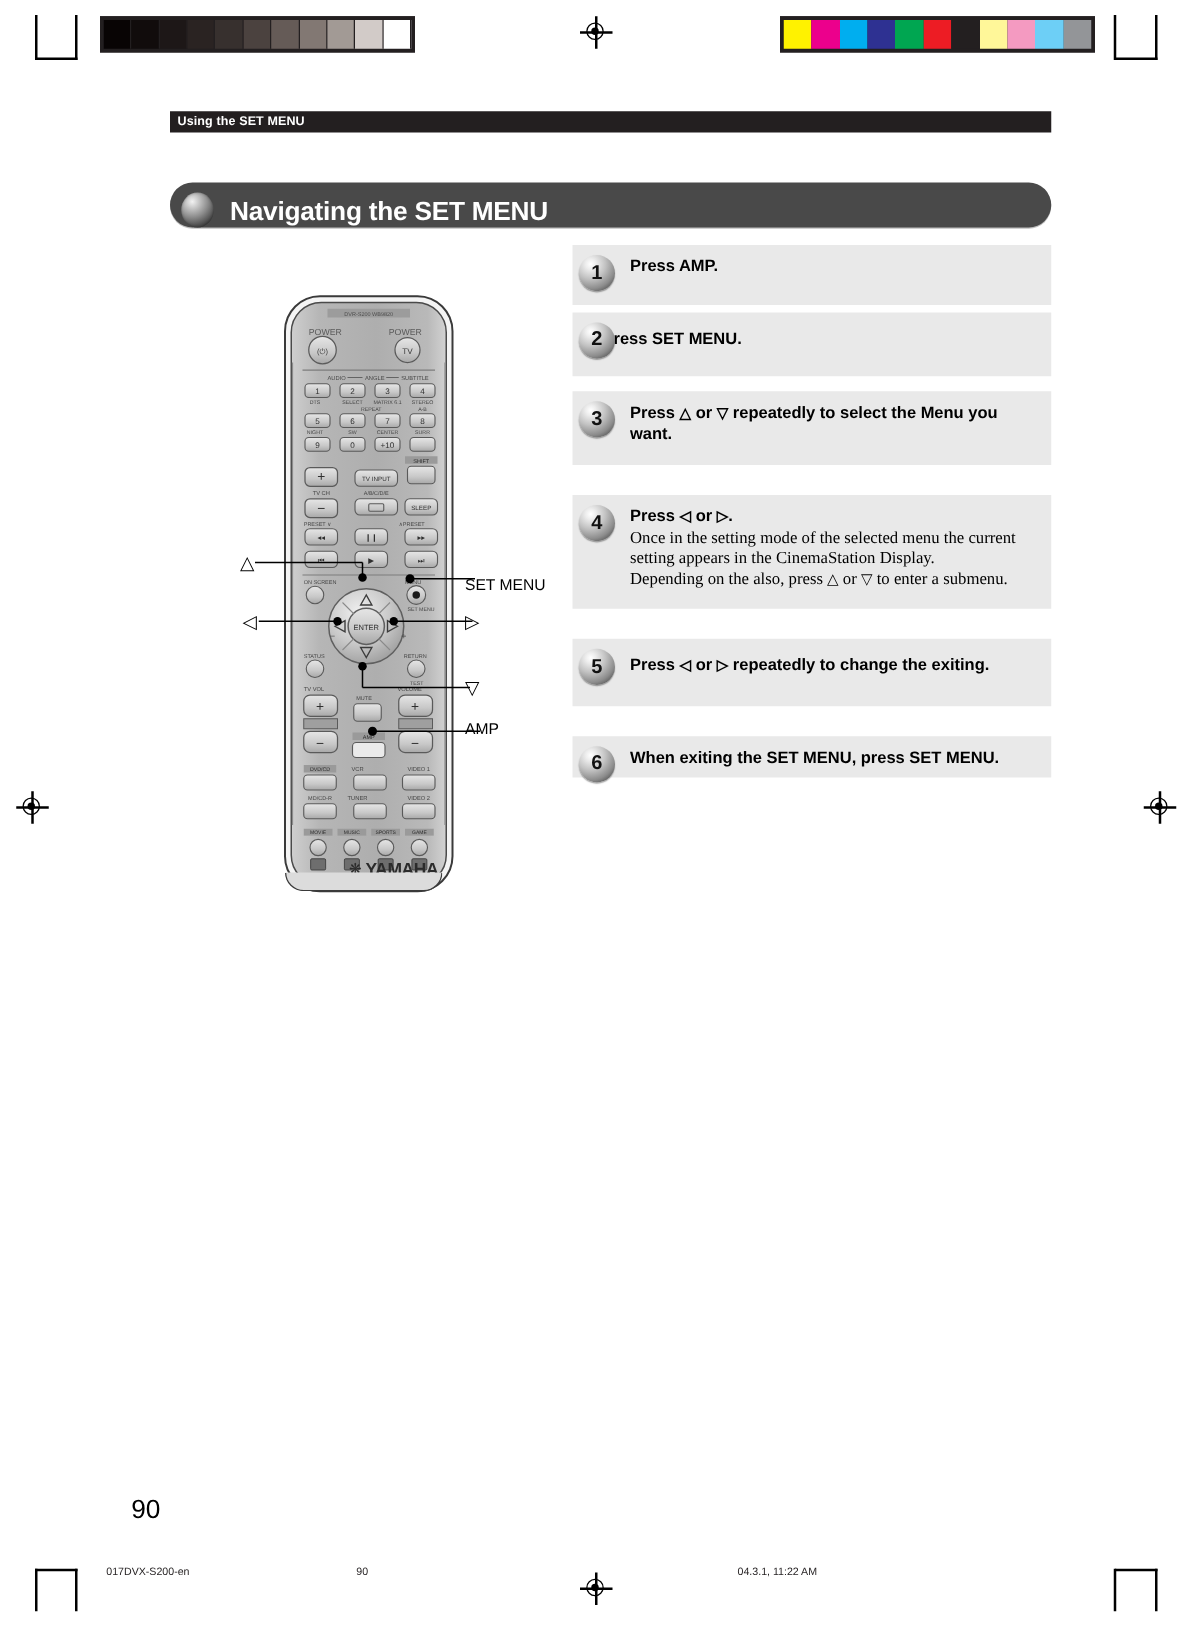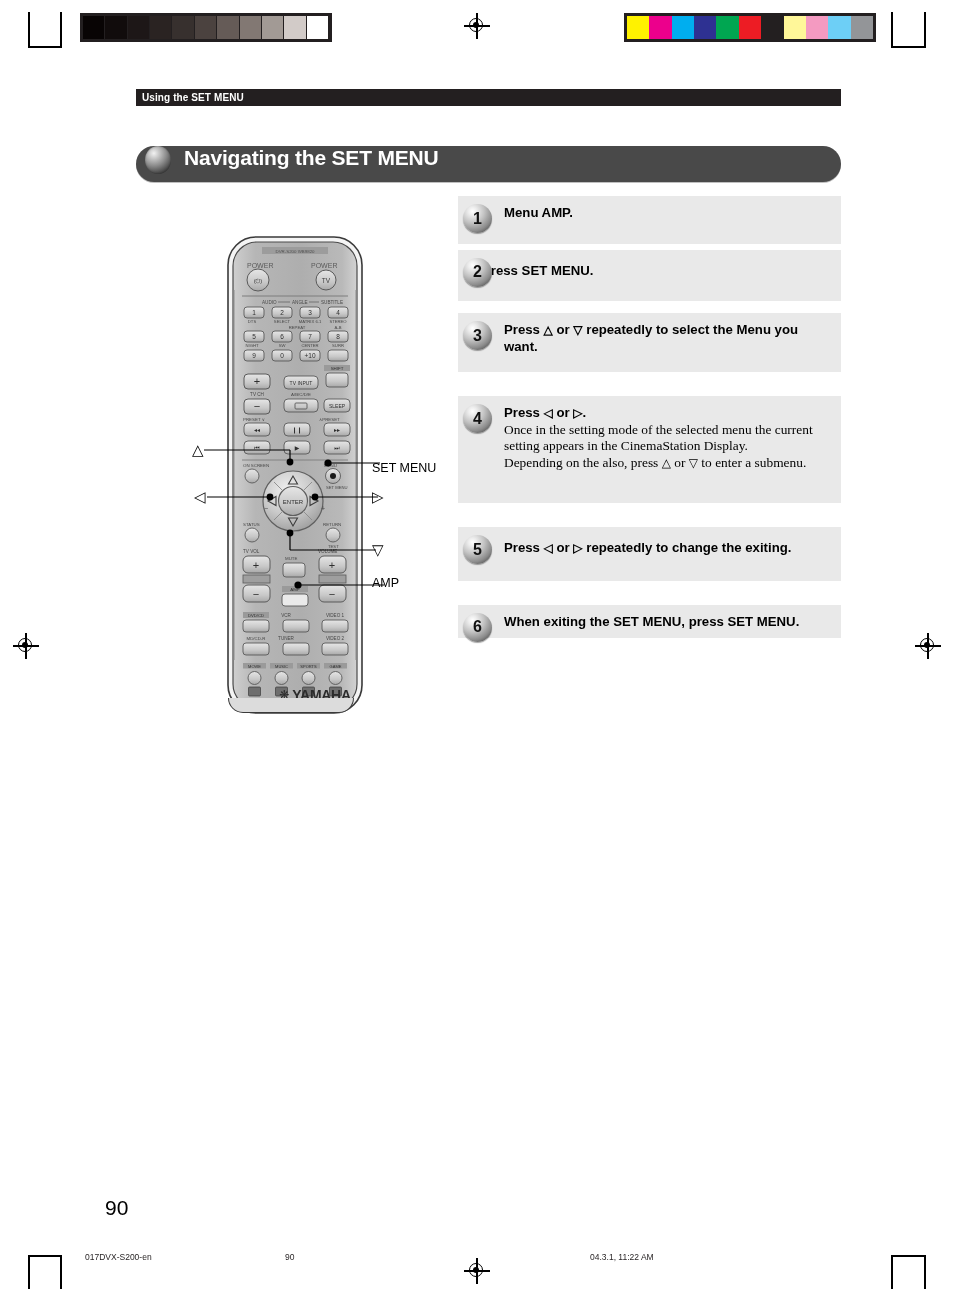--- a/index.html
+++ b/index.html
@@ -68,21 +68,21 @@
     line-height: 13px;
     padding: 2px 0 2px 6px;
     box-sizing: border-box;
   }
 
   .title-bar {
     position: absolute;
     background: #494949;
     border-radius: 18px;
     display: flex;
-    align-items: flex-start;
+    align-items: flex-end;
     box-shadow: 0 1px 0 rgba(0,0,0,0.25);
   }
   .title-orb {
     width: 26px; height: 28px;
     border-radius: 50%;
     margin-left: 9px;
     background:
       radial-gradient(circle at 34% 26%, #f2f2f2 0%, #cfcfcf 16%, #8d8d8d 46%, #4a4a4a 74%, #1d1d1d 100%);
     box-shadow: inset 0 0 2px rgba(0,0,0,0.4);
     flex: 0 0 auto;
@@ -135,21 +135,21 @@
     font-family: "Liberation Serif", serif;
     font-size: 13.4px;
     color: #000;
     line-height: 16.5px;
   }
   .step.s1 .step-body { padding-top: 9px; padding-bottom: 22px; }
   .step.s2 .step-body { padding-top: 13px; padding-bottom: 22px; padding-left: 24px; }
   .step.s3 { margin-top: 12px; }
   .step.s3 .step-body { padding-top: 9px; padding-bottom: 17px; }
   .step.s4 { margin-top: 24px; }
-  .step.s4 .step-body { padding-top: 9px; padding-bottom: 32px; }
+  .step.s4 .step-body { padding-top: 9px; padding-bottom: 16px; }
   .step.s5 { margin-top: 24px; }
   .step.s5 .step-body { padding-top: 13px; padding-bottom: 24px; }
   .step.s6 { margin-top: 24px; }
   .step.s6 .step-body { padding-top: 9px; padding-bottom: 8px; }
 
   .tri { font-size: 12px; line-height: 1; }
 
   
   .remote-wrap { position: absolute; }
 
@@ -534,21 +534,21 @@
 <div class="callout sym" style="left:372px; top:488px;">▷</div>
 <div class="callout sym" style="left:372px; top:541px;">▽</div>
 <div class="callout" style="left:372px; top:461px;">SET MENU</div>
 <div class="callout" style="left:372px; top:576px;">AMP</div>
 
 <div class="steps" style="left:458px; top:196px; width:383px;">
 
   <div class="step s1">
     <div class="step-badge">1</div>
     <div class="step-body">
-      <div class="step-title">Menu AMP.</div>
+      <div class="step-title">Press AMP.</div>
     </div>
   </div>
 
   <div class="step s2">
     <div class="step-badge">2</div>
     <div class="step-body">
       <div class="step-title">Press SET MENU.</div>
     </div>
   </div>
 

